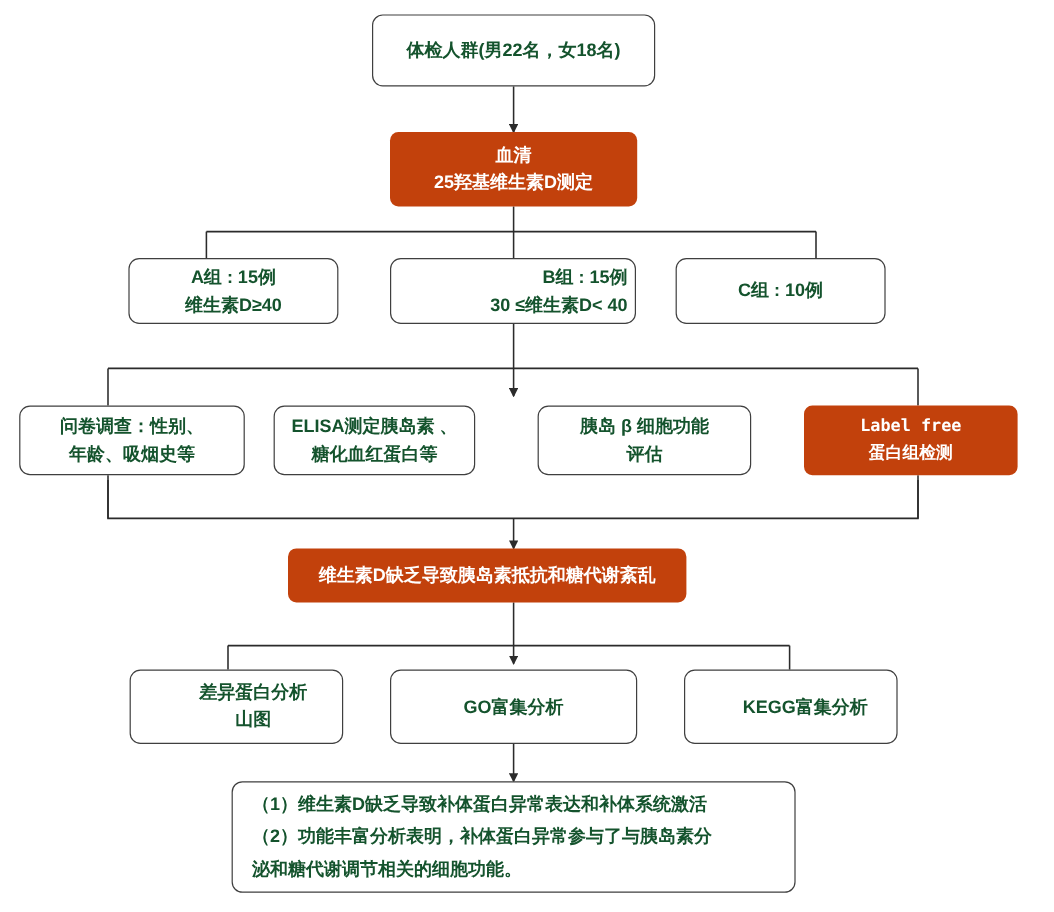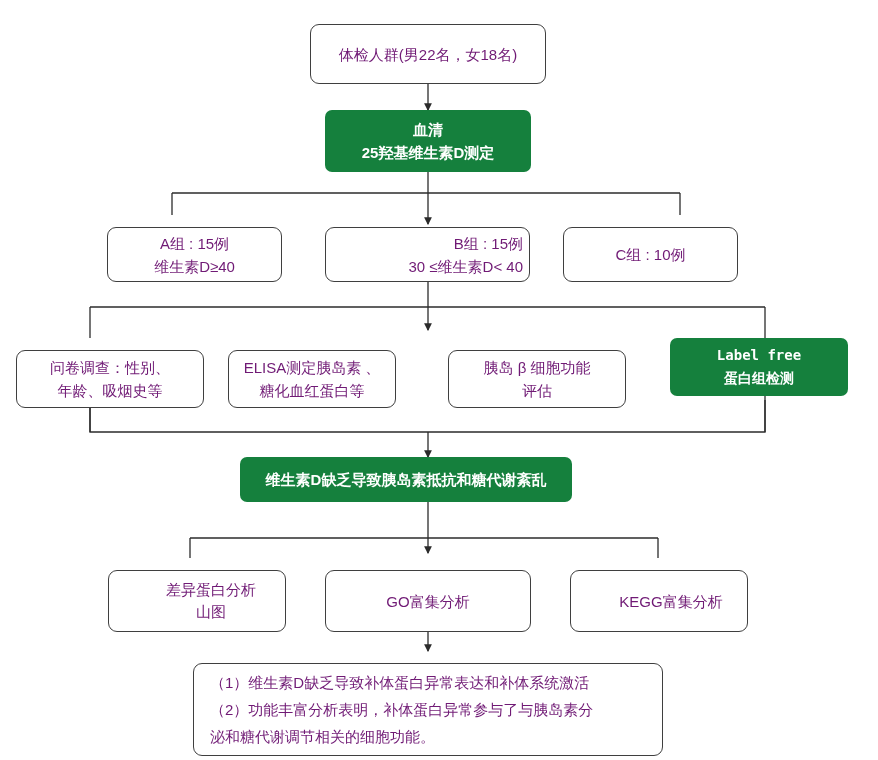--- a/index.html
+++ b/index.html
@@ -36,29 +36,28 @@
     width:100%;
     padding:0 6px;
     box-sizing:border-box;
   }
   .node .ln{display:block;white-space:pre;}
 
   
   .plain{
     background:#ffffff;
     border:1.3px solid #3f3f3f;
-    color:#701a75;
+    color:#14532d;
     font-size:15px;
     line-height:23px;
-    font-weight:400;
-    margin-top:12px;
+    font-weight:700;
   }
   
   .blue{
-    background:#15803d;
+    background:#c2410c;
     border:none;
     color:#ffffff;
     font-weight:bold;
     font-size:15px;
     line-height:23px;
     border-radius:7px;
   }
   .blue.mono{
     font-family:"DejaVu Sans Mono","Liberation Mono",monospace;
     font-size:14px;

